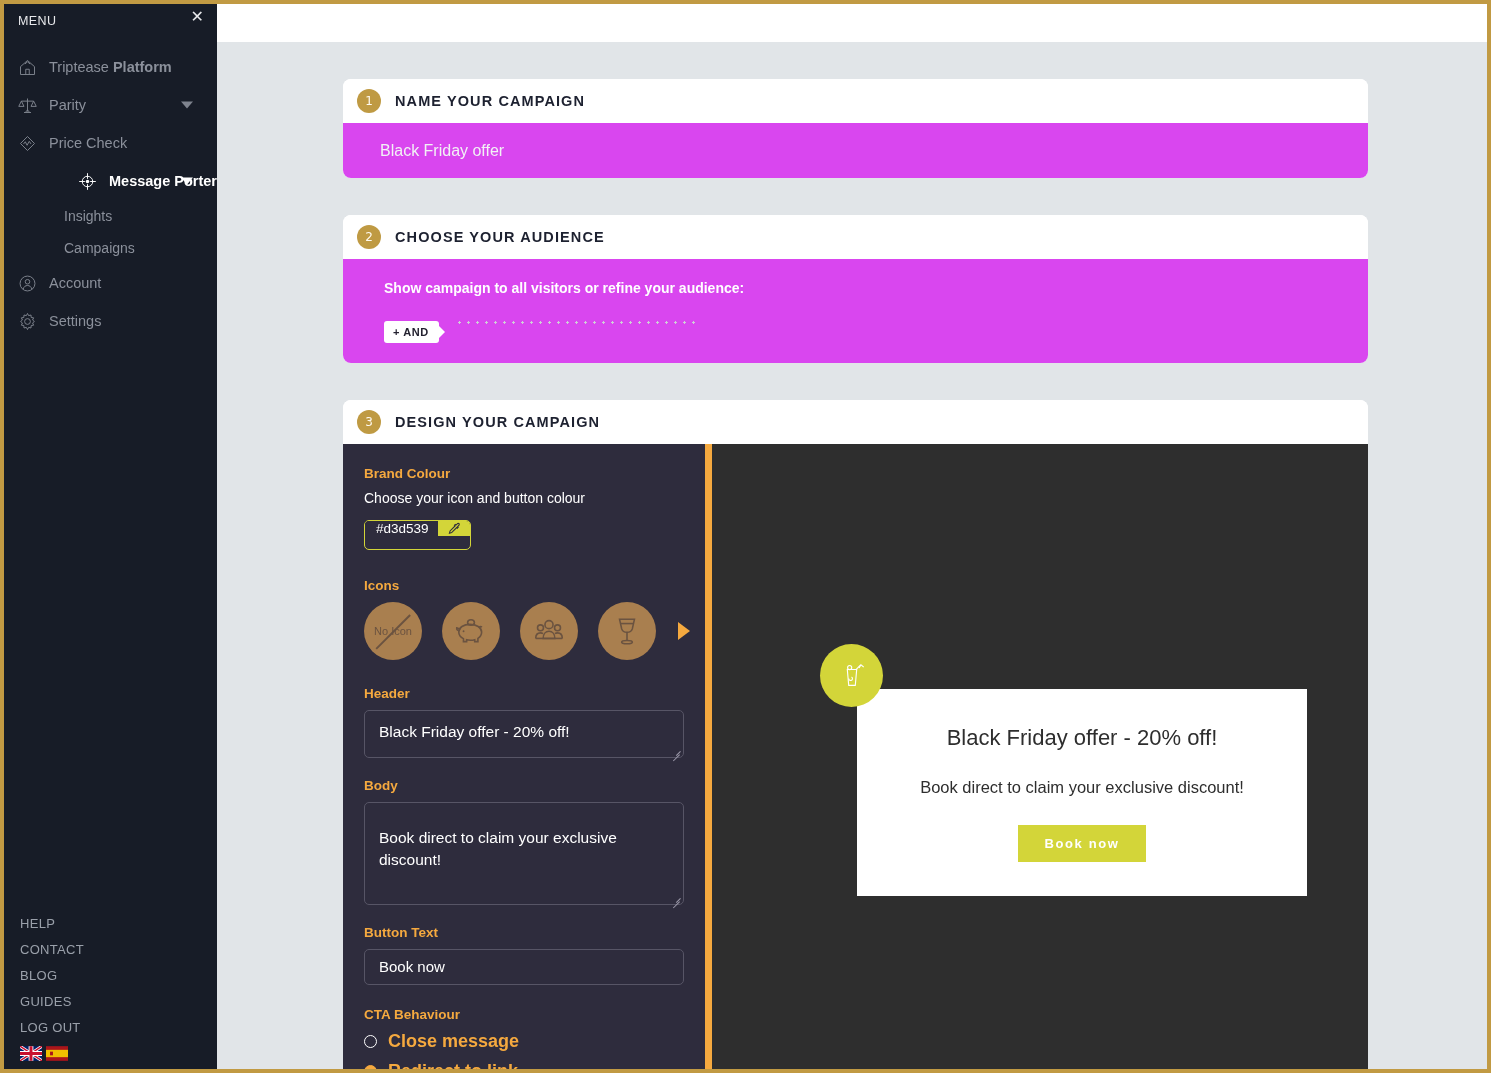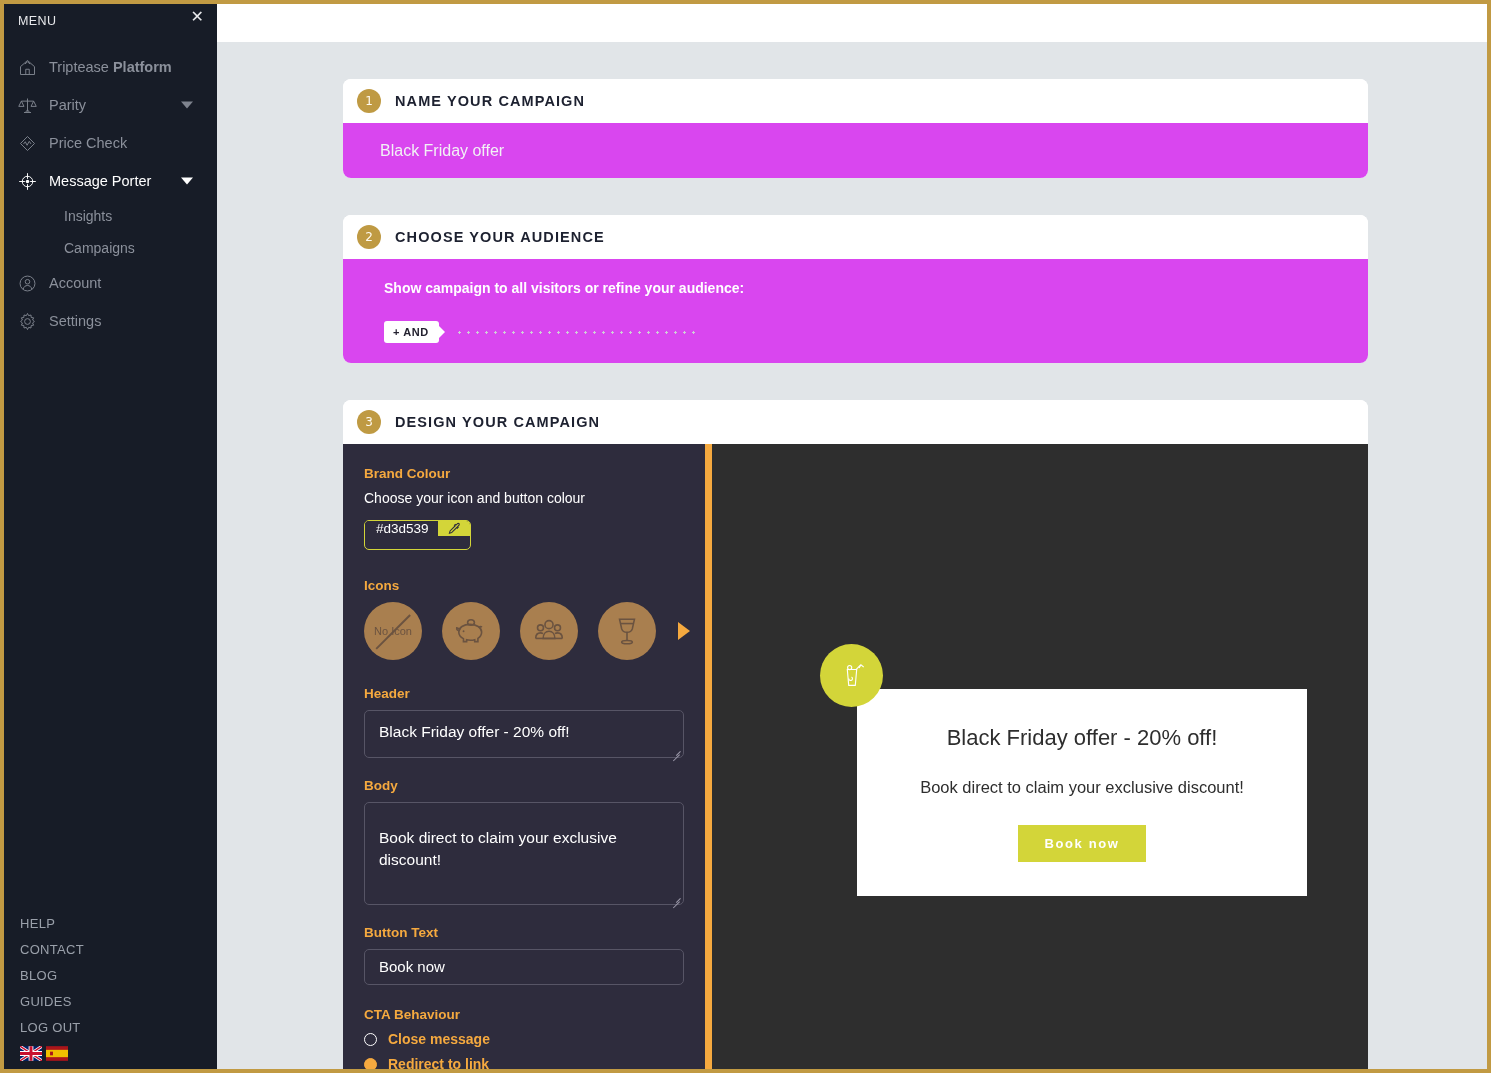--- a/index.html
+++ b/index.html
@@ -53,21 +53,21 @@
   .nav-item {
     display: flex;
     align-items: center;
     height: 38px;
     padding-left: 12px;
     position: relative;
     cursor: pointer;
     color: #8b909b;
     font-size: 14.5px;
   }
-  .nav-item.active { color: #ffffff; font-weight: normal; }
+  .nav-item.active { color: #ffffff; font-weight: bold; justify-content: flex-end; }
   .nav-item.active .nav-ico svg { stroke: #ffffff; }
   .nav-ico {
     width: 22px; height: 22px;
     margin-right: 11px;
     display: flex; align-items: center; justify-content: center;
     flex: 0 0 22px;
   }
   .nav-ico svg { stroke: #7e838e; fill: none; stroke-width: 1.1; }
   .nav-label { white-space: nowrap; }
   .nav-label .light { font-weight: normal; }
@@ -160,21 +160,21 @@
   #card1 { top: 37px; }
   #card1 .card-body { height: 55px; display: flex; align-items: center; padding-left: 37px; }
   .campaign-name {
     font-size: 16px;
     color: #f2f2f5;
   }
   
   #card2 { top: 173px; }
   #card2 .card-body { height: 104px; padding: 21px 0 4px 41px; }
   .aud-label { font-size: 14px; font-weight: bold; color: #ffffff; }
-  .aud-row { display: flex; align-items: center; margin-top: 25px; }
+  .aud-row { display: flex; margin-top: 25px; }
   .and-chip {
     background: #ffffff;
     color: #23212f;
     font-size: 11px;
     font-weight: bold;
     letter-spacing: .6px;
     padding: 5px 10px 5px 9px;
     border-radius: 3px;
     position: relative;
     cursor: pointer;
@@ -293,21 +293,21 @@
   .mt20 { margin-top: 20px; }
   .radio-row { display: flex; align-items: center; margin-bottom: 9px; cursor: pointer; }
   .radio {
     width: 13px; height: 13px;
     border-radius: 50%;
     border: 1.6px solid #ffffff;
     margin-right: 11px;
     flex: 0 0 13px;
   }
   .radio.sel { background: #f5a93f; border-color: #f5a93f; }
-  .radio-label { color: #f5a93f; font-size: 14px; font-weight: bold; }
+  .radio-label { color: #f5a93f; font-size: 18px; font-weight: bold; }
   
   .preview-wrap {
     position: absolute;
     left: 108px; top: 200px;
     width: 450px;
   }
   .preview-badge {
     position: absolute;
     left: 0; top: 0;
     width: 63px; height: 63px;

